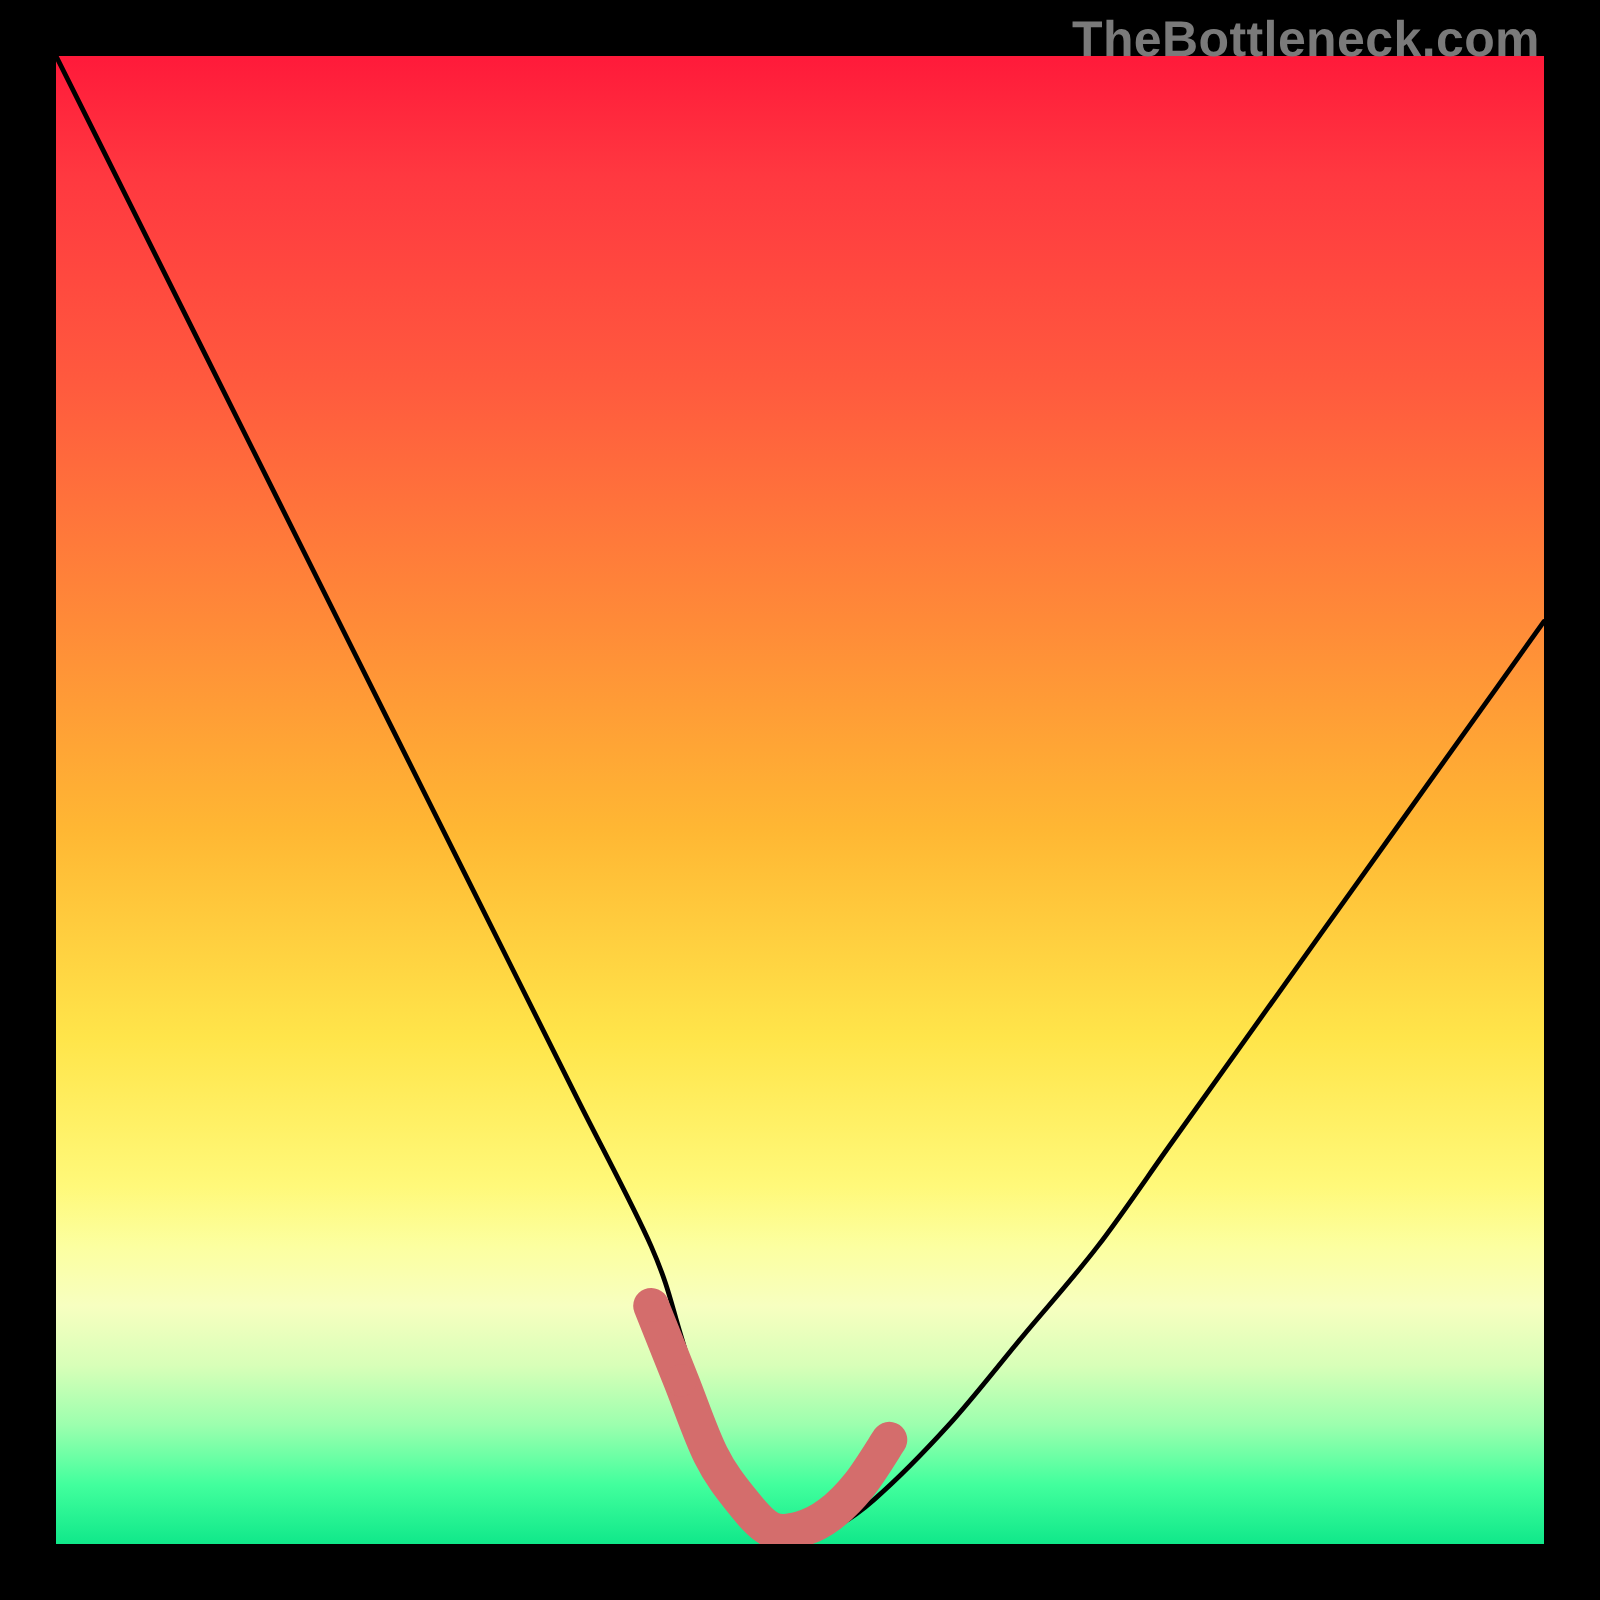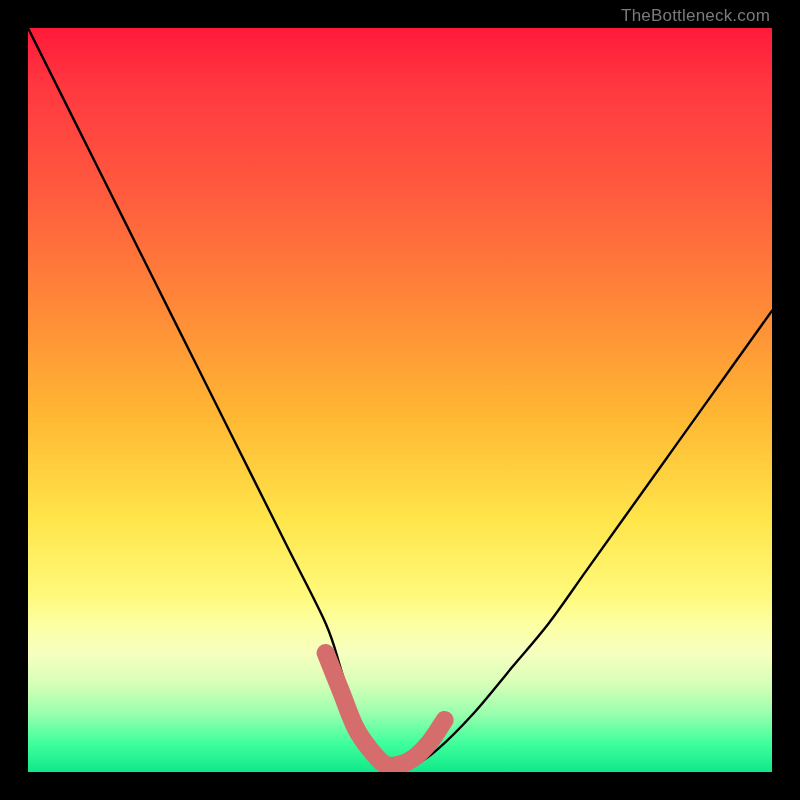--- a/index.html
+++ b/index.html
@@ -40,22 +40,22 @@
       #42ff9d 96%,
       #10e88a 100%
     );
     overflow: hidden;
   }
   .watermark {
     position: absolute;
     top: 6px;
     right: 30px;
     color: #7a7a7a;
-    font-size: 17px;
-    font-weight: 400;
+    font-size: 25px;
+    font-weight: 700;
     letter-spacing: 0.2px;
     user-select: none;
   }
   svg.curve {
     position: absolute;
     left: 0;
     top: 0;
     width: 744px;
     height: 744px;
   }

